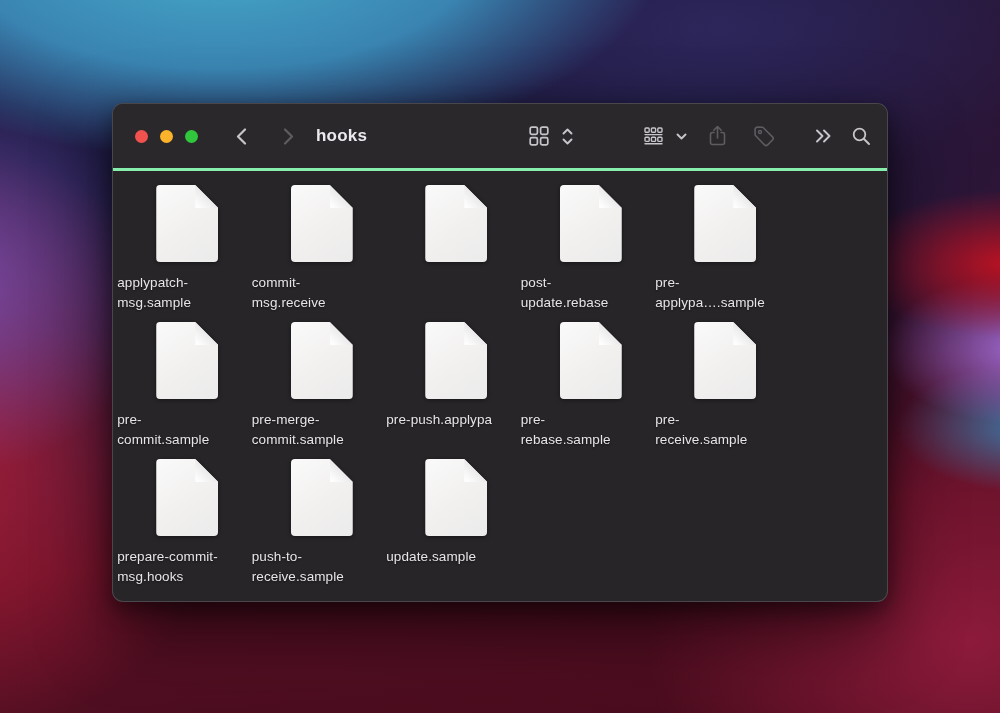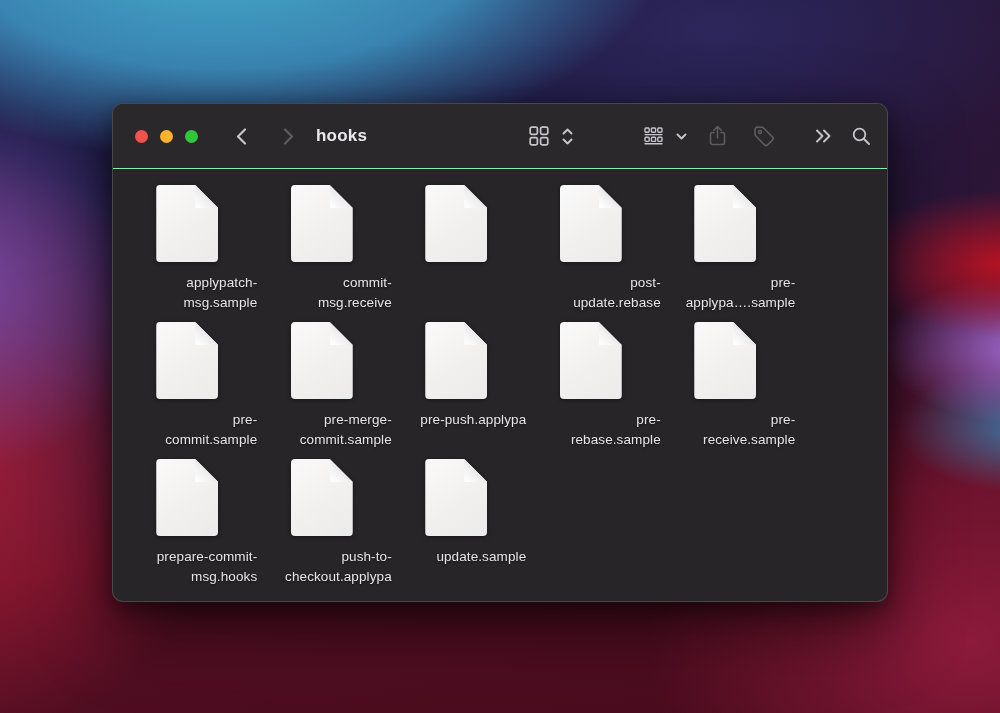--- a/index.html
+++ b/index.html
@@ -27,21 +27,21 @@
   .window{
     position:absolute;left:112px;top:103px;width:776px;height:499px;
     background:#282529;border-radius:11px;
     border:1px solid rgba(160,160,168,.28);
     box-shadow:0 28px 70px rgba(0,0,0,.55), 0 8px 22px rgba(0,0,0,.45);
     box-sizing:border-box;
   }
   .titlebar{
     position:absolute;left:0;top:0;right:0;height:64px;
     background:#2b282c;border-radius:10px 10px 0 0;
-    border-bottom:1px solid #86efac;
+    border-bottom:3px solid #86efac;
   }
   .traffic{position:absolute;top:26px;width:13px;height:13px;border-radius:50%;}
   .t-close{left:22px;background:#f2524d;}
   .t-min{left:47px;background:#fbb32b;}
   .t-max{left:72px;background:#30c73c;}
   .tb-item{position:absolute;top:0;height:64px;display:flex;align-items:center;justify-content:center;background:none;border:none;padding:0;cursor:default;}
   .win-title{
     position:absolute;left:203px;top:0;height:64px;display:flex;align-items:center;
     color:#eceaee;font-size:17px;font-weight:700;letter-spacing:.2px;
   }
@@ -57,21 +57,21 @@
     position:absolute;inset:0;border-radius:4px;
     background:linear-gradient(145deg,#fbfafa 0%,#f1f0ef 55%,#ecebeb 100%);
     clip-path:polygon(0 0, 39px 0, 62px 23px, 62px 77px, 0 77px);
   }
   .doc-icon .fold{
     position:absolute;top:0;right:0;width:23px;height:23px;
     clip-path:polygon(0 0, 100% 100%, 0 100%);
     background:linear-gradient(to bottom left,#bdbcbc 0%,#e4e3e3 35%,#fdfdfd 90%);
   }
   .file-label{
-    margin-top:11px;width:140px;text-align:right;
+    margin-top:11px;width:140px;text-align:left;
     color:#e6e5e7;font-size:13.5px;line-height:20px;
     white-space:pre-line;letter-spacing:.1px;
     text-shadow:0 1px 2px rgba(0,0,0,.5);
   }
 </style>
 </head>
 <body>
 
 <div class="wallpaper"></div>
 
@@ -252,21 +252,21 @@
     <div class="file-label">prepare-commit-
 msg.hooks</div>
   </div>
 
   <div class="file-cell">
     <div class="doc-icon">
       <div class="page"></div>
       <div class="fold"></div>
     </div>
     <div class="file-label">push-to-
-checkout.applypa</div>
+receive.sample</div>
   </div>
 
   <div class="file-cell">
     <div class="doc-icon">
       <div class="page"></div>
       <div class="fold"></div>
     </div>
     <div class="file-label">update.sample</div>
   </div>
 </div>

